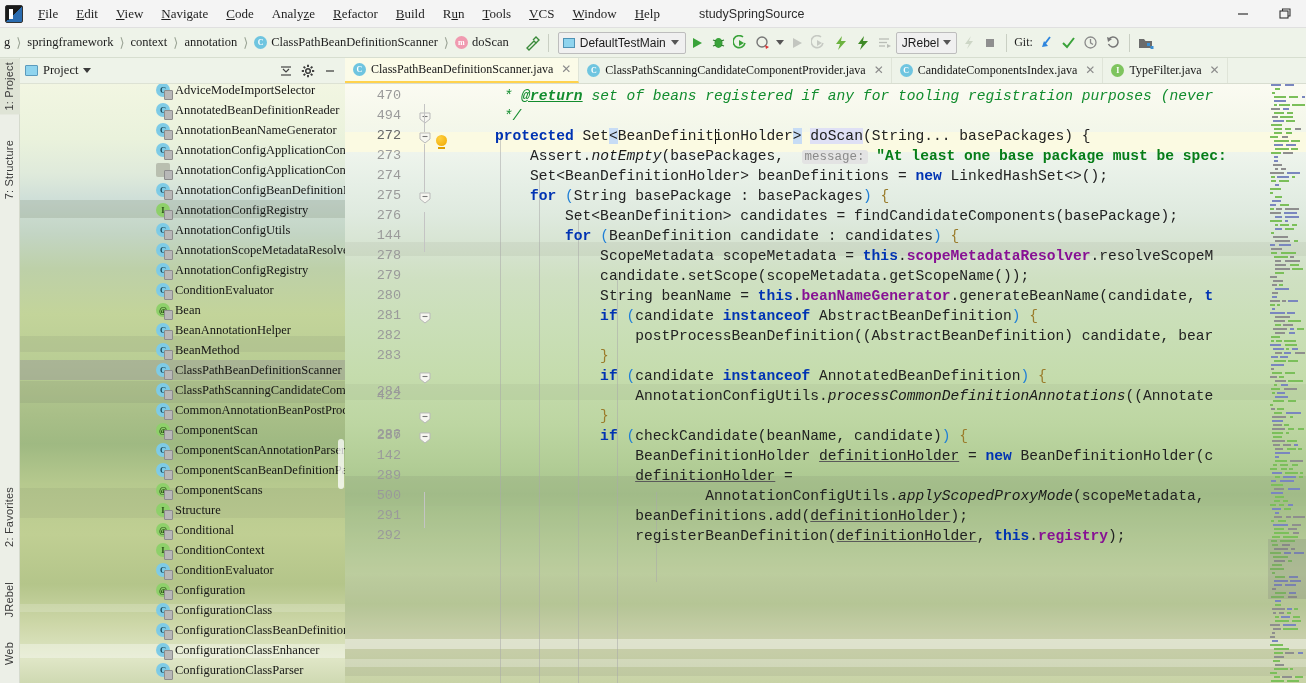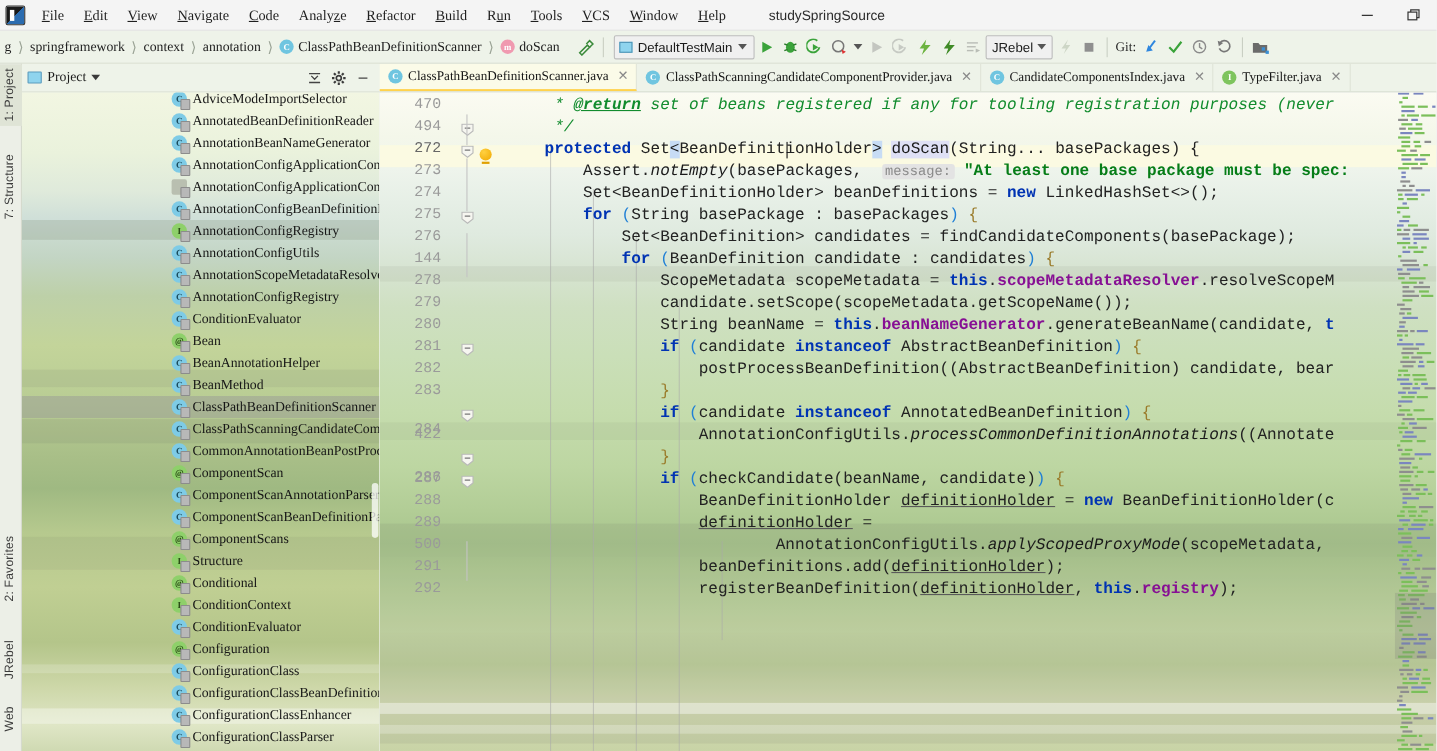--- a/index.html
+++ b/index.html
@@ -681,21 +681,21 @@
         <div class="ln" style="top: 164px;">278</div>
         <div class="ln" style="top: 184px;">279</div>
         <div class="ln" style="top: 204px;">280</div>
         <div class="ln" style="top: 224px;">281</div>
         <div class="ln" style="top: 244px;">282</div>
         <div class="ln" style="top: 264px;">283</div>
         <div class="ln" style="top: 300px;">284</div>
         <div class="ln" style="top: 304px;">422</div>
         <div class="ln" style="top: 343px;">286</div>
         <div class="ln" style="top: 344px;">287</div>
-        <div class="ln" style="top: 364px;">288</div>
+        <div class="ln" style="top: 364px;">142</div>
         <div class="ln" style="top: 384px;">289</div>
         <div class="ln" style="top: 404px;">500</div>
         <div class="ln" style="top: 424px;">291</div>
         <div class="ln" style="top: 444px;">292</div>
         <div class="fold" style="top: 28px;"><svg width="12" height="12" viewBox="0 0 12 12">
             <path d="M1 1 H11 V7 L6 11 L1 7 Z" fill="#f6f6f0" stroke="#b9b9b9" stroke-width="1"></path>
             <line x1="3.5" y1="4.5" x2="8.5" y2="4.5" stroke="#777" stroke-width="1.1"></line>
           </svg></div>
         <div class="fold" style="top: 48px;"><svg width="12" height="12" viewBox="0 0 12 12">
             <path d="M1 1 H11 V7 L6 11 L1 7 Z" fill="#f6f6f0" stroke="#b9b9b9" stroke-width="1"></path>

